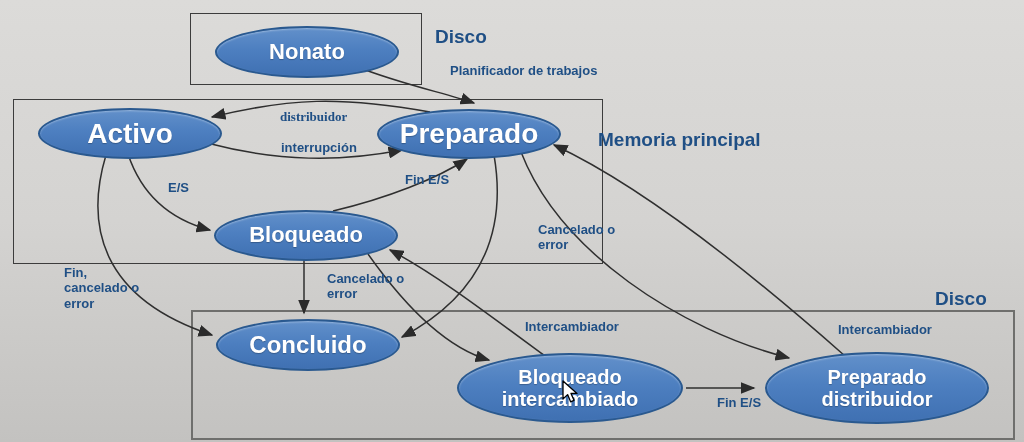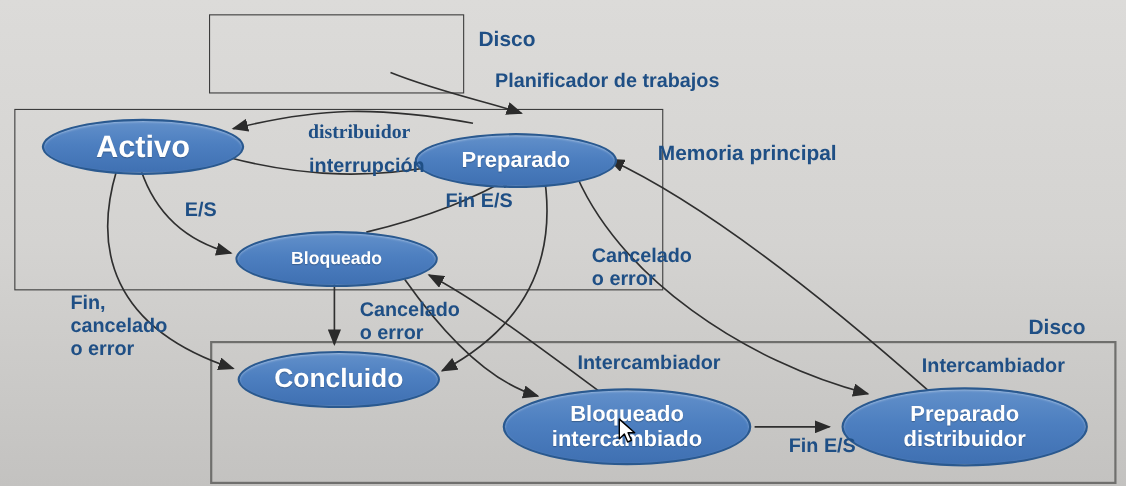--- a/index.html
+++ b/index.html
@@ -17,26 +17,26 @@
   .box.disco-top{left:190px;top:13px;width:230px;height:70px;}
   .box.memoria{left:13px;top:99px;width:588px;height:163px;}
   .box.disco-bottom{left:191px;top:310px;width:820px;height:126px;border:2.5px solid var(--container-border-soft);}
   .state{position:absolute;display:flex;align-items:center;justify-content:center;text-align:center;
     color:var(--state-text);font-weight:bold;border-radius:50%;
     background:linear-gradient(180deg,var(--state-fill-light) 0%,var(--state-fill) 45%,var(--state-fill-dark) 100%);
     border:2px solid var(--state-border);box-shadow:inset 0 1px 2px rgba(255,255,255,.35);
     text-shadow:0 1px 1px rgba(0,0,0,.25);line-height:1.12;}
   .state.nonato{left:215px;top:26px;width:180px;height:48px;font-size:22px;}
   .state.activo{left:38px;top:108px;width:180px;height:47px;font-size:28px;}
-  .state.preparado{left:377px;top:121px;width:180px;height:46px;font-size:20px;}
-  .state.bloqueado{left:214px;top:210px;width:180px;height:47px;font-size:16px;}
+  .state.preparado{left:377px;top:109px;width:180px;height:46px;font-size:28px;}
+  .state.bloqueado{left:214px;top:210px;width:180px;height:47px;font-size:22px;}
   .state.concluido{left:216px;top:319px;width:180px;height:48px;font-size:24px;}
   .state.bloq-int{left:457px;top:353px;width:226px;height:70px;font-size:20px;padding:0 18px;box-sizing:border-box;}
   .state.prep-int{left:765px;top:352px;width:224px;height:72px;font-size:20px;padding:0 18px;box-sizing:border-box;}
-  .elabel{position:absolute;color:var(--label-text);font-weight:bold;font-size:18px;line-height:1.18;padding-left:18px;}
+  .elabel{position:absolute;color:var(--label-text);font-weight:bold;font-size:13px;line-height:1.18;padding-left:18px;}
   .title{position:absolute;color:var(--label-text);font-weight:bold;font-size:19px;}
   .t-disco-top{left:435px;top:26px;}
   .t-memoria{left:598px;top:129px;}
   .t-disco-bottom{left:935px;top:288px;}
   .lbl-planificador{left:432px;top:63px;white-space:nowrap;}
   .lbl-distribuidor{left:262px;top:109px;font-family:Liberation Serif, serif;}
   .lbl-interrupcion{left:263px;top:140px;}
   .lbl-es{left:150px;top:180px;}
   .lbl-fin-es-top{left:387px;top:172px;}
   .lbl-cancelado-right{left:520px;top:222px;width:78px;}
@@ -72,20 +72,21 @@
       <path d="M 304,258 L 304,313" marker-end="url(#ah)"></path>
       <path d="M 494,155 C 506,225 487,292 402,337" marker-end="url(#ah)"></path>
       <path d="M 368,254 C 402,302 443,347 489,360" marker-end="url(#ah)"></path>
       <path d="M 545,356 C 480,308 432,272 390,250" marker-end="url(#ah)"></path>
       <path d="M 521,152 C 560,252 680,330 789,358" marker-end="url(#ah)"></path>
       <path d="M 845,356 C 750,272 640,185 554,145" marker-end="url(#ah)"></path>
       <path d="M 686,388 L 754,388" marker-end="url(#ah)"></path>
     </g>
   </svg>
 
+  <div class="state nonato">Nonato</div>
   <div class="state activo">Activo</div>
   <div class="state preparado">Preparado</div>
   <div class="state bloqueado">Bloqueado</div>
   <div class="state concluido">Concluido</div>
   <div class="state bloq-int">Bloqueado intercambiado</div>
   <div class="state prep-int">Preparado distribuidor</div>
 
   <div class="title t-disco-top">Disco</div>
   <div class="title t-memoria">Memoria principal</div>
   <div class="title t-disco-bottom">Disco</div>

